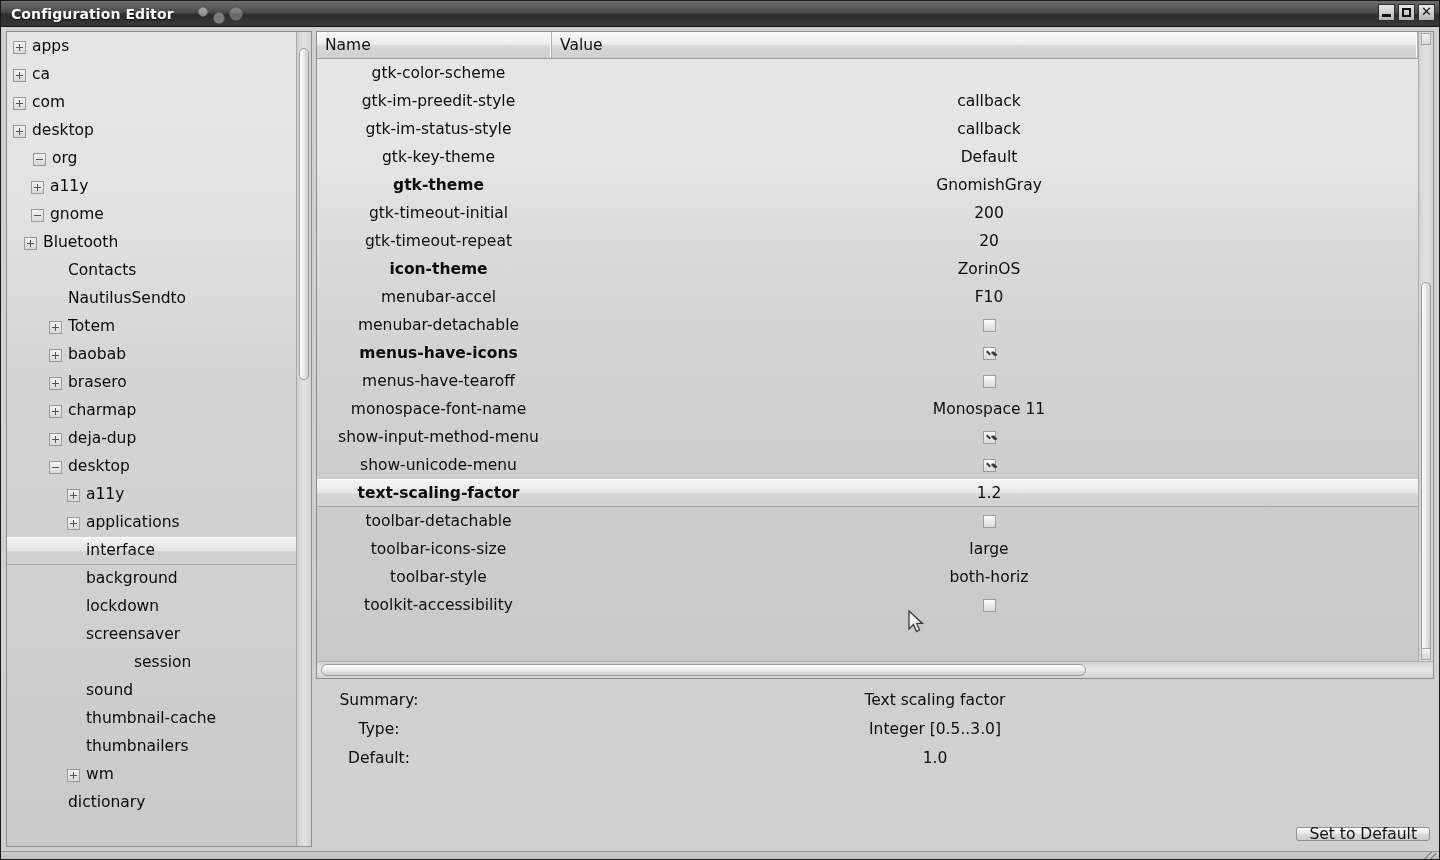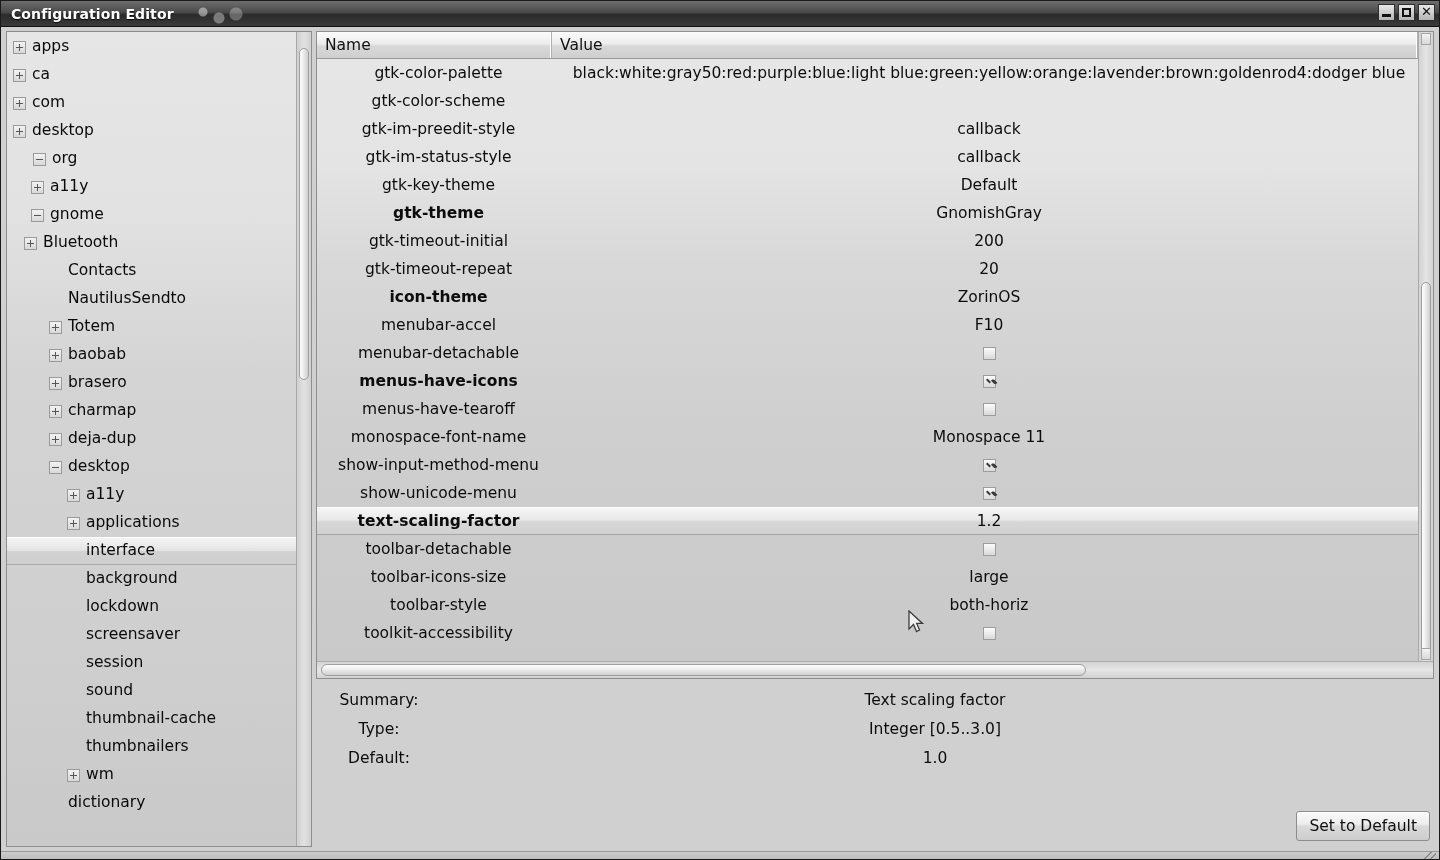--- a/index.html
+++ b/index.html
@@ -239,21 +239,21 @@
     position: relative;
     font-size: 15.5px; color: #0c0c0c;
     min-height: 0;
   }
   .detail-row { display: flex; margin-bottom: 11px; align-items: baseline; }
   .det-label { width: 114px; flex: 0 0 114px; }
   .det-value { flex: 1 1 auto; white-space: nowrap; }
 
   .btn-default {
     position: absolute; right: 4px; bottom: 6px;
-    height: 30px; padding: 0 12px;
+    height: 14px; padding: 0 12px;
     display: flex; align-items: center;
     font-size: 15.5px; color: #101010;
     background: linear-gradient(to bottom,#fafafa 0%,#ededed 42%,#d9d9d9 52%,#cdcdcd 100%);
     border: 1px solid #8d8d8d; border-radius: 3px;
     box-shadow: inset 0 1px 0 #fff;
     white-space: nowrap;
   }
 
   
   .cursor {
@@ -381,21 +381,21 @@
               <span class="tree-label">background</span>
             </div>
             <div class="tree-row" style="padding-left: 60px;">
               <span class="expander none"></span>
               <span class="tree-label">lockdown</span>
             </div>
             <div class="tree-row" style="padding-left: 60px;">
               <span class="expander none"></span>
               <span class="tree-label">screensaver</span>
             </div>
-            <div class="tree-row" style="padding-left: 60px;">
+            <div class="tree-row" style="padding-left: 60px; gap: 48px;">
               <span class="expander none"></span>
               <span class="tree-label">session</span>
             </div>
             <div class="tree-row" style="padding-left: 60px;">
               <span class="expander none"></span>
               <span class="tree-label">sound</span>
             </div>
             <div class="tree-row" style="padding-left: 60px;">
               <span class="expander none"></span>
               <span class="tree-label">thumbnail-cache</span>
@@ -423,24 +423,20 @@
 
       <div class="list-frame">
         <div class="list-inner">
           <div class="list-col">
             <div class="list-header">
               <div class="hdr-cell hdr-name">Name</div>
               <div class="hdr-cell hdr-value">Value</div>
             </div>
             <div class="rows-port">
               <div id="key-rows">
-                  <div class="row">
-                    <div class="cell-name">gtk-color-palette</div>
-                    <div class="cell-value">black:white:gray50:red:purple:blue:light blue:green:yellow:orange:lavender:brown:goldenrod4:dodger blue</div>
-                  </div>
                   <div class="row">
                     <div class="cell-name">gtk-color-scheme</div>
                     <div class="cell-value"></div>
                   </div>
                   <div class="row">
                     <div class="cell-name">gtk-im-preedit-style</div>
                     <div class="cell-value">callback</div>
                   </div>
                   <div class="row">
                     <div class="cell-name">gtk-im-status-style</div>

